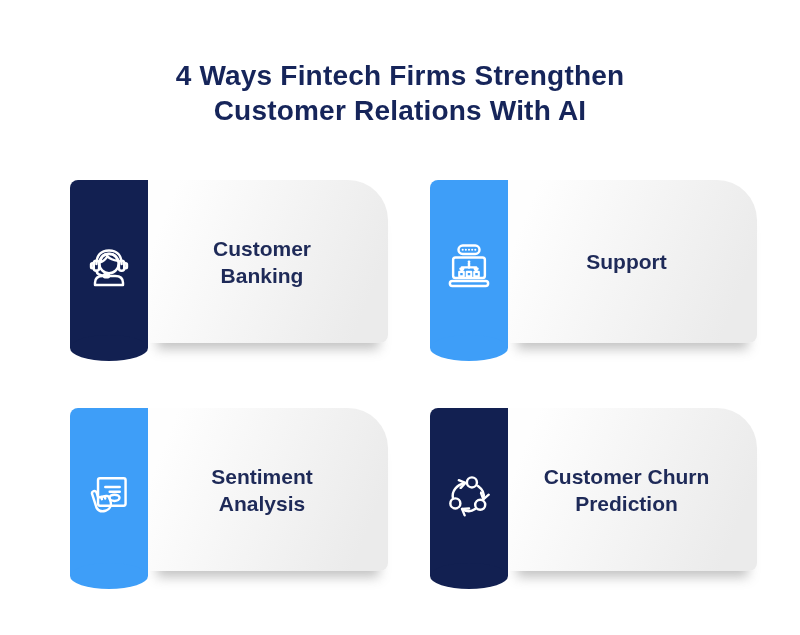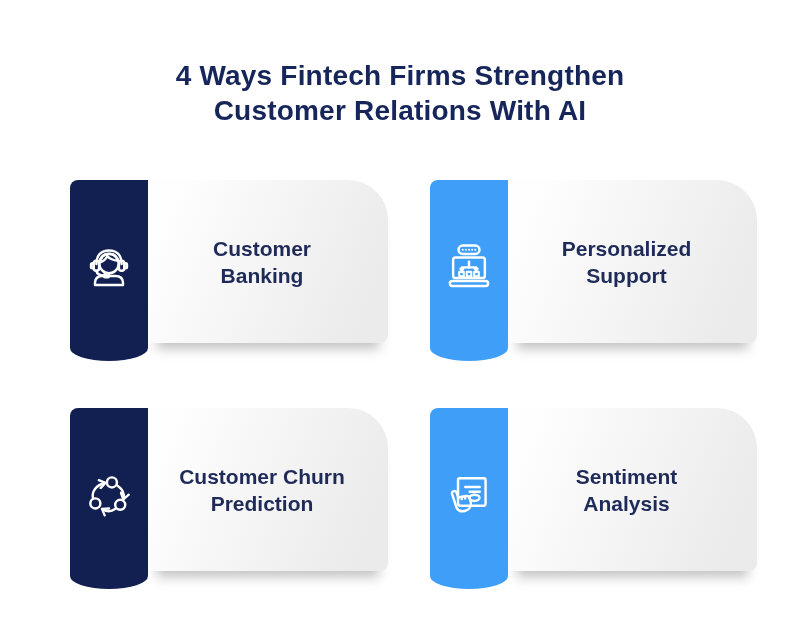--- a/index.html
+++ b/index.html
@@ -77,22 +77,43 @@
           <g stroke-width="1.8">
             <rect x="15.6" y="28.2" width="3.9" height="3.7"></rect>
             <rect x="22.05" y="28.2" width="3.9" height="3.7"></rect>
             <rect x="28.5" y="28.2" width="3.9" height="3.7"></rect>
           </g>
           <rect x="7.6" y="36" width="32.8" height="4.2" rx="2.1"></rect>
         </svg>
       </div>
       <div class="panel">
         <div class="label">
-          <div>Personalized</div>
           <div>Support</div>
+        </div>
+      </div>
+    </div>
+
+    <div class="card">
+      <div class="tab" style="--tc: #3E9EF8;">
+        <svg class="icon" viewBox="0 0 48 48" fill="none" stroke="#FFFFFF" stroke-width="2.1" stroke-linecap="round" stroke-linejoin="round">
+          <rect x="14.6" y="9.6" width="23.6" height="23.6" rx="1.6"></rect>
+          <path d="M20.8 17.2 L33.2 17.2"></path>
+          <path d="M24.6 21.2 L33.2 21.2"></path>
+          <ellipse cx="28.7" cy="26.4" rx="4.3" ry="2.7"></ellipse>
+          <g transform="rotate(-18 17 30)">
+            <path d="M12 27.6 L12 21.3 C12 20.2 12.9 19.3 14 19.3 C15.1 19.3 16 20.2 16 21.3 L16 25.6 L22.9 26.5 C24.2 26.7 25.1 27.7 25.1 29 L25.1 31.6 C25.1 35.8 22.3 38.4 18.5 38.4 C14.9 38.4 12.6 36.6 12 33.4 Z"></path>
+            <path d="M18.6 26.1 L18.6 28"></path>
+            <path d="M21.5 26.5 L21.5 28.3"></path>
+          </g>
+        </svg>
+      </div>
+      <div class="panel">
+        <div class="label">
+          <div>Sentiment</div>
+          <div>Analysis</div>
         </div>
       </div>
     </div>
 
     <div class="card">
       <div class="tab" style="--tc: #122051;">
         <svg class="icon" viewBox="0 0 48 48" fill="none" stroke="#FFFFFF" stroke-width="2.1" stroke-linecap="round" stroke-linejoin="round">
           <defs>
             <marker id="ah" orient="auto" markerUnits="userSpaceOnUse" markerWidth="9" markerHeight="9" refX="6" refY="4.5">
               <path d="M1.5 1 L6.5 4.5 L1.5 8" fill="none" stroke="#FFFFFF" stroke-width="2" stroke-linecap="round" stroke-linejoin="round"></path>
@@ -107,36 +128,14 @@
         </svg>
       </div>
       <div class="panel">
         <div class="label">
           <div>Customer Churn</div>
           <div>Prediction</div>
         </div>
       </div>
     </div>
 
-    <div class="card">
-      <div class="tab" style="--tc: #3E9EF8;">
-        <svg class="icon" viewBox="0 0 48 48" fill="none" stroke="#FFFFFF" stroke-width="2.1" stroke-linecap="round" stroke-linejoin="round">
-          <rect x="14.6" y="9.6" width="23.6" height="23.6" rx="1.6"></rect>
-          <path d="M20.8 17.2 L33.2 17.2"></path>
-          <path d="M24.6 21.2 L33.2 21.2"></path>
-          <ellipse cx="28.7" cy="26.4" rx="4.3" ry="2.7"></ellipse>
-          <g transform="rotate(-18 17 30)">
-            <path d="M12 27.6 L12 21.3 C12 20.2 12.9 19.3 14 19.3 C15.1 19.3 16 20.2 16 21.3 L16 25.6 L22.9 26.5 C24.2 26.7 25.1 27.7 25.1 29 L25.1 31.6 C25.1 35.8 22.3 38.4 18.5 38.4 C14.9 38.4 12.6 36.6 12 33.4 Z"></path>
-            <path d="M18.6 26.1 L18.6 28"></path>
-            <path d="M21.5 26.5 L21.5 28.3"></path>
-          </g>
-        </svg>
-      </div>
-      <div class="panel">
-        <div class="label">
-          <div>Sentiment</div>
-          <div>Analysis</div>
-        </div>
-      </div>
-    </div>
-
   </div>
 </div>
 
 </body></html>

